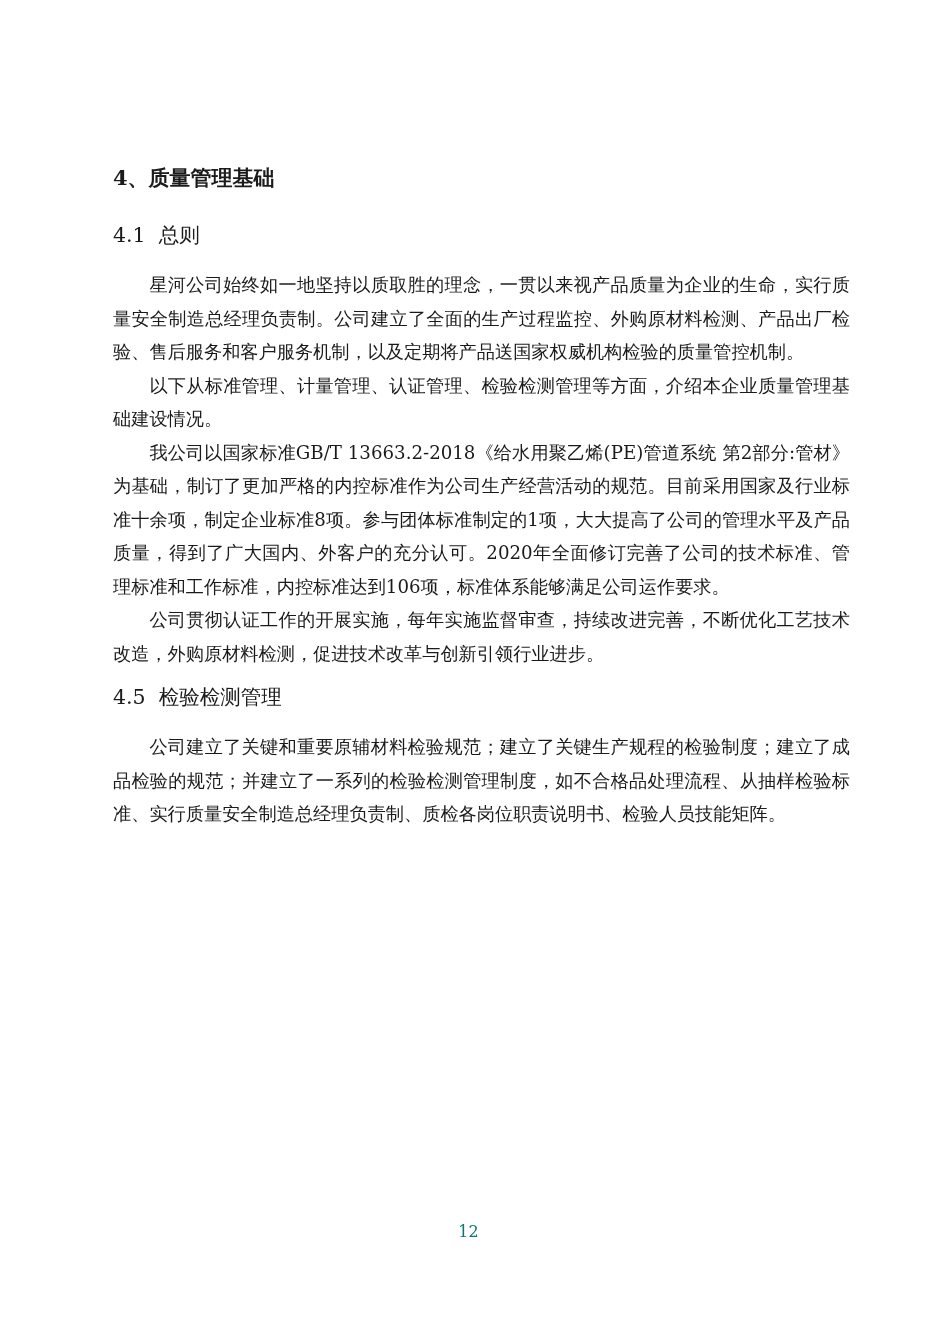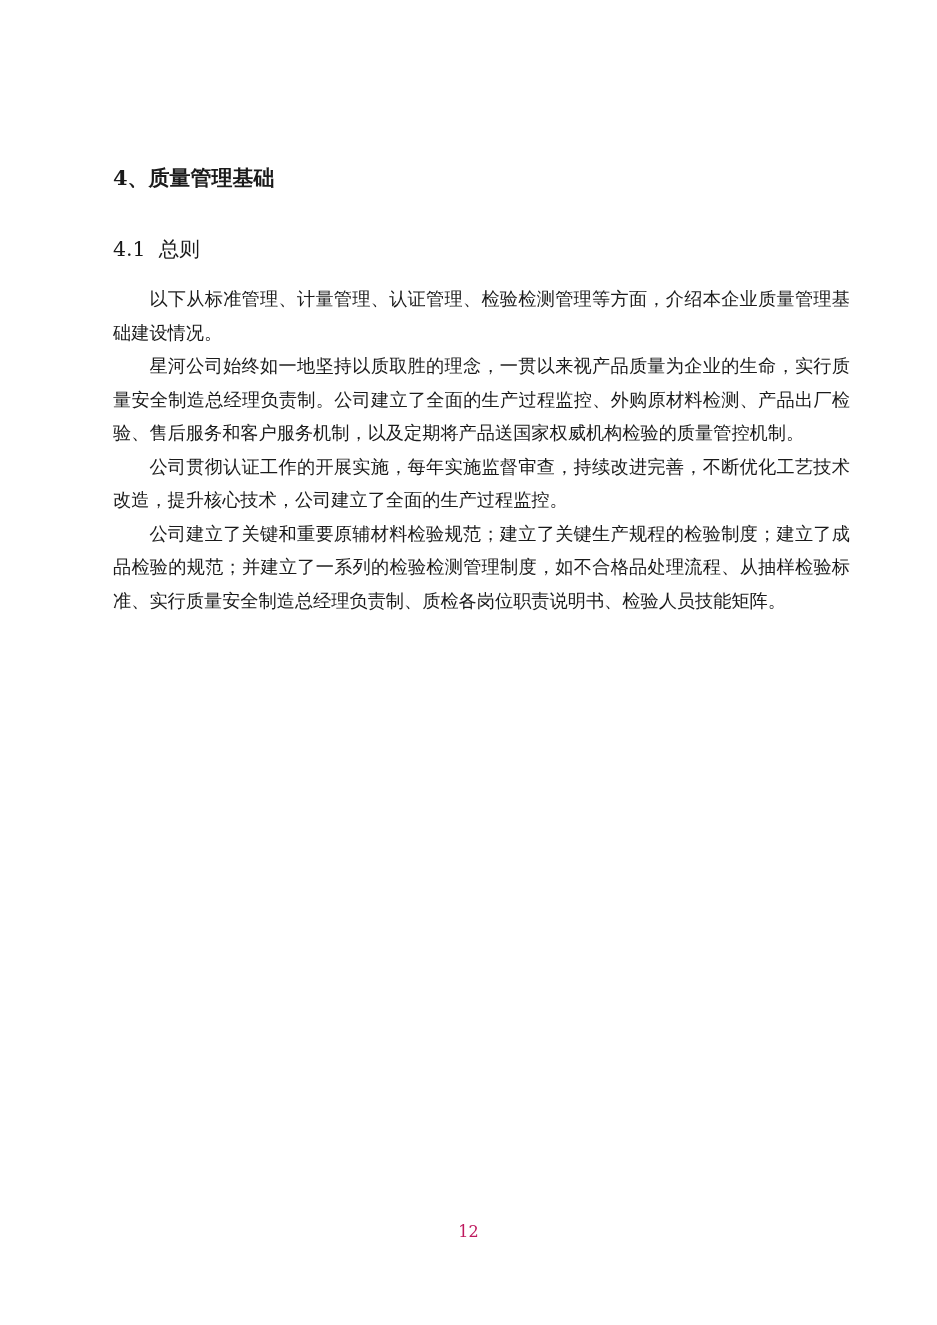--- a/index.html
+++ b/index.html
@@ -19,21 +19,21 @@
   .content {
     position: absolute;
     left: 113px;
     top: 165px;
     width: 737px;
   }
   .doc-h1 {
     font-size: 21px;
     line-height: 26px;
     font-weight: 700;
-    margin: 0 0 45px 0;
+    margin: 0 0 31px 0;
     white-space: pre-wrap;
   }
   .doc-h2 {
     font-size: 20.5px;
     line-height: 26px;
     font-weight: 400;
     margin: 14px 0 20px 0;
     white-space: pre-wrap;
   }
   .doc-p {
@@ -46,48 +46,50 @@
     overflow-wrap: break-word;
   }
   .page-number {
     position: absolute;
     left: 0;
     right: 0;
     top: 1222px;
     text-align: center;
     font-size: 16px;
     line-height: 20px;
-    color: #be185d;
+    color: #0f766e;
   }
   section { margin: 0; }
 </style>
 </head>
 <body>
 
 <div class="page">
   <main class="content">
 
     <section>
       <h1 class="doc-h1">4、质量管理基础</h1>
     </section>
 
     <section>
       <h2 class="doc-h2">4.1  总则</h2>
+      <p class="doc-p">星河公司始终如一地坚持以质取胜的理念，一贯以来视产品质量为企业的生命，实行质量安全制造总经理负责制。公司建立了全面的生产过程监控、外购原材料检测、产品出厂检验、售后服务和客户服务机制，以及定期将产品送国家权威机构检验的质量管控机制。</p>
       <p class="doc-p">以下从标准管理、计量管理、认证管理、检验检测管理等方面，介绍本企业质量管理基础建设情况。</p>
-      <p class="doc-p">星河公司始终如一地坚持以质取胜的理念，一贯以来视产品质量为企业的生命，实行质量安全制造总经理负责制。公司建立了全面的生产过程监控、外购原材料检测、产品出厂检验、售后服务和客户服务机制，以及定期将产品送国家权威机构检验的质量管控机制。</p>
     </section>
 
     <section>
+      <p class="doc-p">我公司以国家标准GB/T 13663.2-2018《给水用聚乙烯(PE)管道系统 第2部分:管材》为基础，制订了更加严格的内控标准作为公司生产经营活动的规范。目前采用国家及行业标准十余项，制定企业标准8项。参与团体标准制定的1项，大大提高了公司的管理水平及产品质量，得到了广大国内、外客户的充分认可。2020年全面修订完善了公司的技术标准、管理标准和工作标准，内控标准达到106项，标准体系能够满足公司运作要求。</p>
     </section>
 
 
     <section>
-      <p class="doc-p">公司贯彻认证工作的开展实施，每年实施监督审查，持续改进完善，不断优化工艺技术改造，提升核心技术，公司建立了全面的生产过程监控。</p>
+      <p class="doc-p">公司贯彻认证工作的开展实施，每年实施监督审查，持续改进完善，不断优化工艺技术改造，外购原材料检测，促进技术改革与创新引领行业进步。</p>
     </section>
 
     <section>
+      <h2 class="doc-h2">4.5  检验检测管理</h2>
       <p class="doc-p">公司建立了关键和重要原辅材料检验规范；建立了关键生产规程的检验制度；建立了成品检验的规范；并建立了一系列的检验检测管理制度，如不合格品处理流程、从抽样检验标准、实行质量安全制造总经理负责制、质检各岗位职责说明书、检验人员技能矩阵。</p>
     </section>
 
   </main>
 
   <footer class="page-number">12</footer>
 </div>
 
 </body></html>

